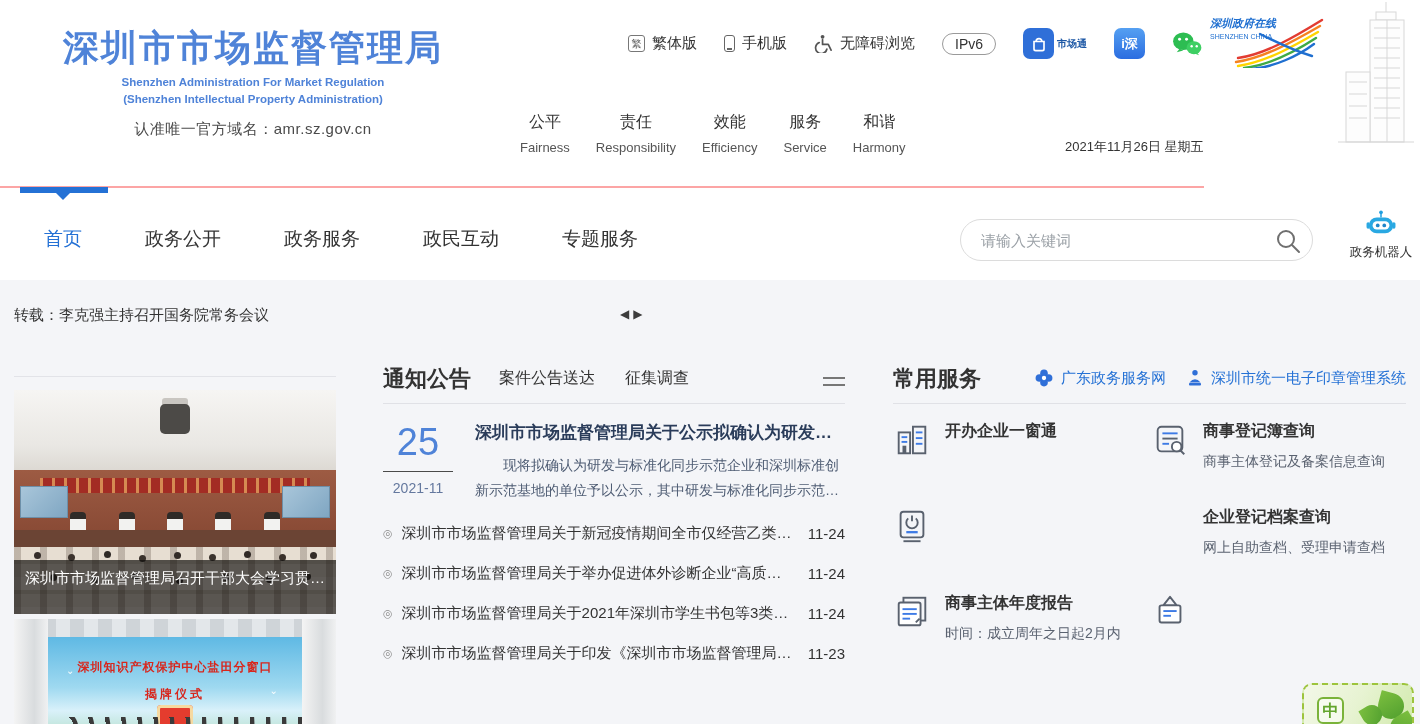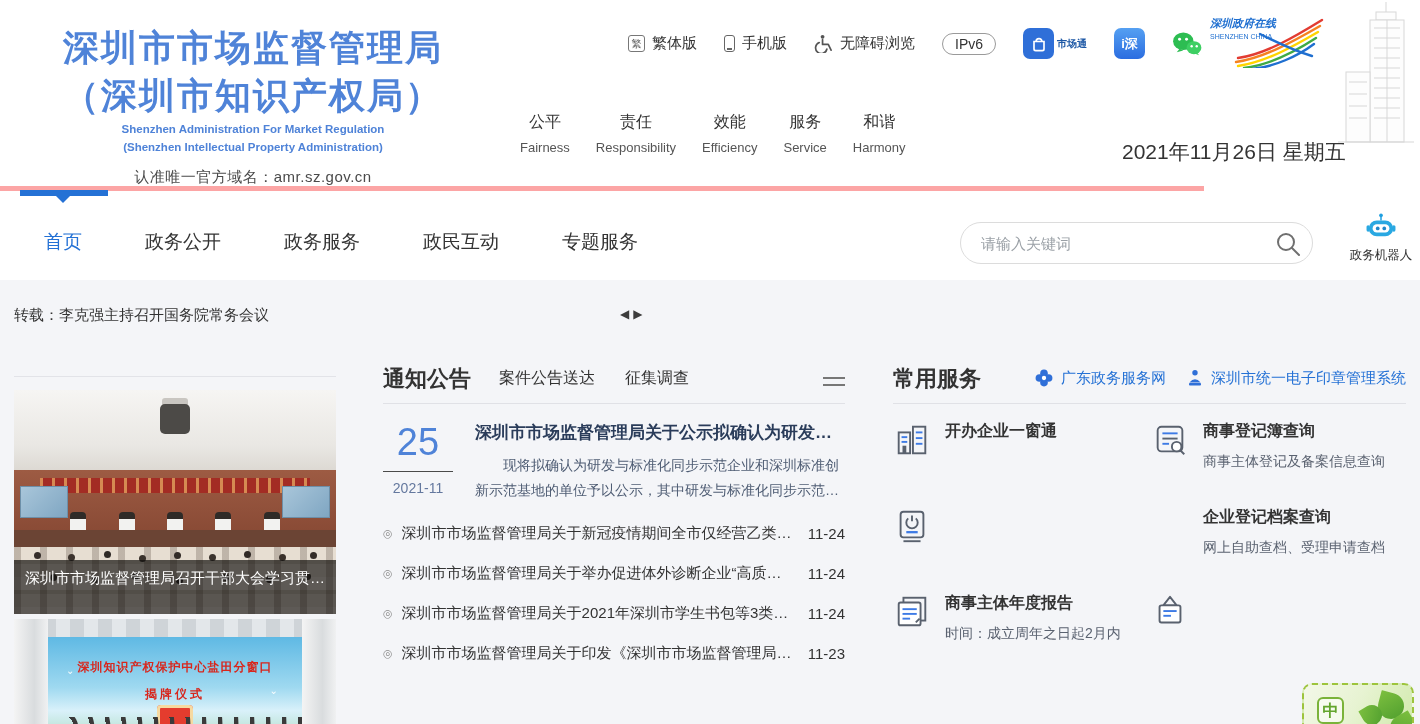--- a/index.html
+++ b/index.html
@@ -23,27 +23,27 @@
   .app-icon { width:31px; height:31px; border-radius:7px; display:flex; align-items:center; justify-content:center; cursor:pointer; }
   .app-blue { background:#2f6fd8; }
   .app-grad { background:linear-gradient(180deg,#55a0f2,#2b6de0); color:#fff; font-size:13px; font-weight:bold; }
   .app-label { font-size:10px; font-weight:bold; color:#1c57a5; margin-left:3px; }
   .appwrap { display:flex; align-items:center; cursor:pointer; }
 
   .values { position:absolute; left:520px; top:112px; display:flex; gap:26px; text-align:center; }
   .value-zh { font-size:16px; color:#333; }
   .value-en { font-size:13px; color:#555; margin-top:7px; }
 
-  .date-line { position:absolute; left:1122px; top:138px; font-size:21px; color:#333; }
+  .date-line { position:absolute; left:1065px; top:138px; font-size:13px; color:#333; }
 
   .gov-logo { position:absolute; left:1208px; top:14px; width:118px; height:54px; cursor:pointer; }
   .building-art { position:absolute; right:2px; top:0; width:100px; height:150px; }
 
   
-  .navbar { position:absolute; top:186px; left:0; width:1204px; height:94px; background:#fff; border-top:5px solid #fca5a5; }
+  .navbar { position:absolute; top:186px; left:0; width:1204px; height:94px; background:#fff; border-top:2px solid #fca5a5; }
   .nav-indicator { position:absolute; top:-1px; left:20px; width:88px; height:6px; background:#2471d5; }
   .nav-indicator:after { content:""; position:absolute; top:6px; left:36px; border:7px solid transparent; border-top-color:#2471d5; }
   .nav-items { position:absolute; left:44px; top:38px; display:flex; gap:63px; font-size:19px; }
   .nav-item { color:#333; cursor:pointer; }
   .nav-item.active { color:#2471d5; }
   .search { position:absolute; left:960px; top:31px; width:353px; height:42px; border:1px solid #dcdcdc; border-radius:21px; background:#fff; }
   .search input { border:none; outline:none; width:270px; height:38px; margin:1px 0 0 20px; font-size:15px; color:#333; background:transparent; font-family:inherit; }
   .search input::placeholder { color:#9aa0a6; }
   .search-btn { position:absolute; right:10px; top:7px; width:28px; height:28px; cursor:pointer; }
   .robot { position:absolute; left:1346px; top:22px; width:70px; text-align:center; cursor:pointer; }
@@ -136,21 +136,20 @@
      color:#63a52d; font-size:16px; font-weight:bold; text-align:center; line-height:24px; background:rgba(255,255,255,.55); }
 </style>
 </head>
 <body>
 
 <div class="page">
 
   <div class="header">
     <div class="logo">
       <div class="logo-title">深圳市市场监督管理局</div>
-      <div class="logo-title">（深圳市知识产权局）</div>
       <div class="logo-en">Shenzhen Administration For Market Regulation</div>
       <div class="logo-en">(Shenzhen Intellectual Property Administration)</div>
       <div class="logo-domain">认准唯一官方域名：amr.sz.gov.cn</div>
     </div>
 
     <div class="utility">
       <div class="util-item">
         <span class="glyph-box">繁</span>
         <span>繁体版</span>
       </div>

